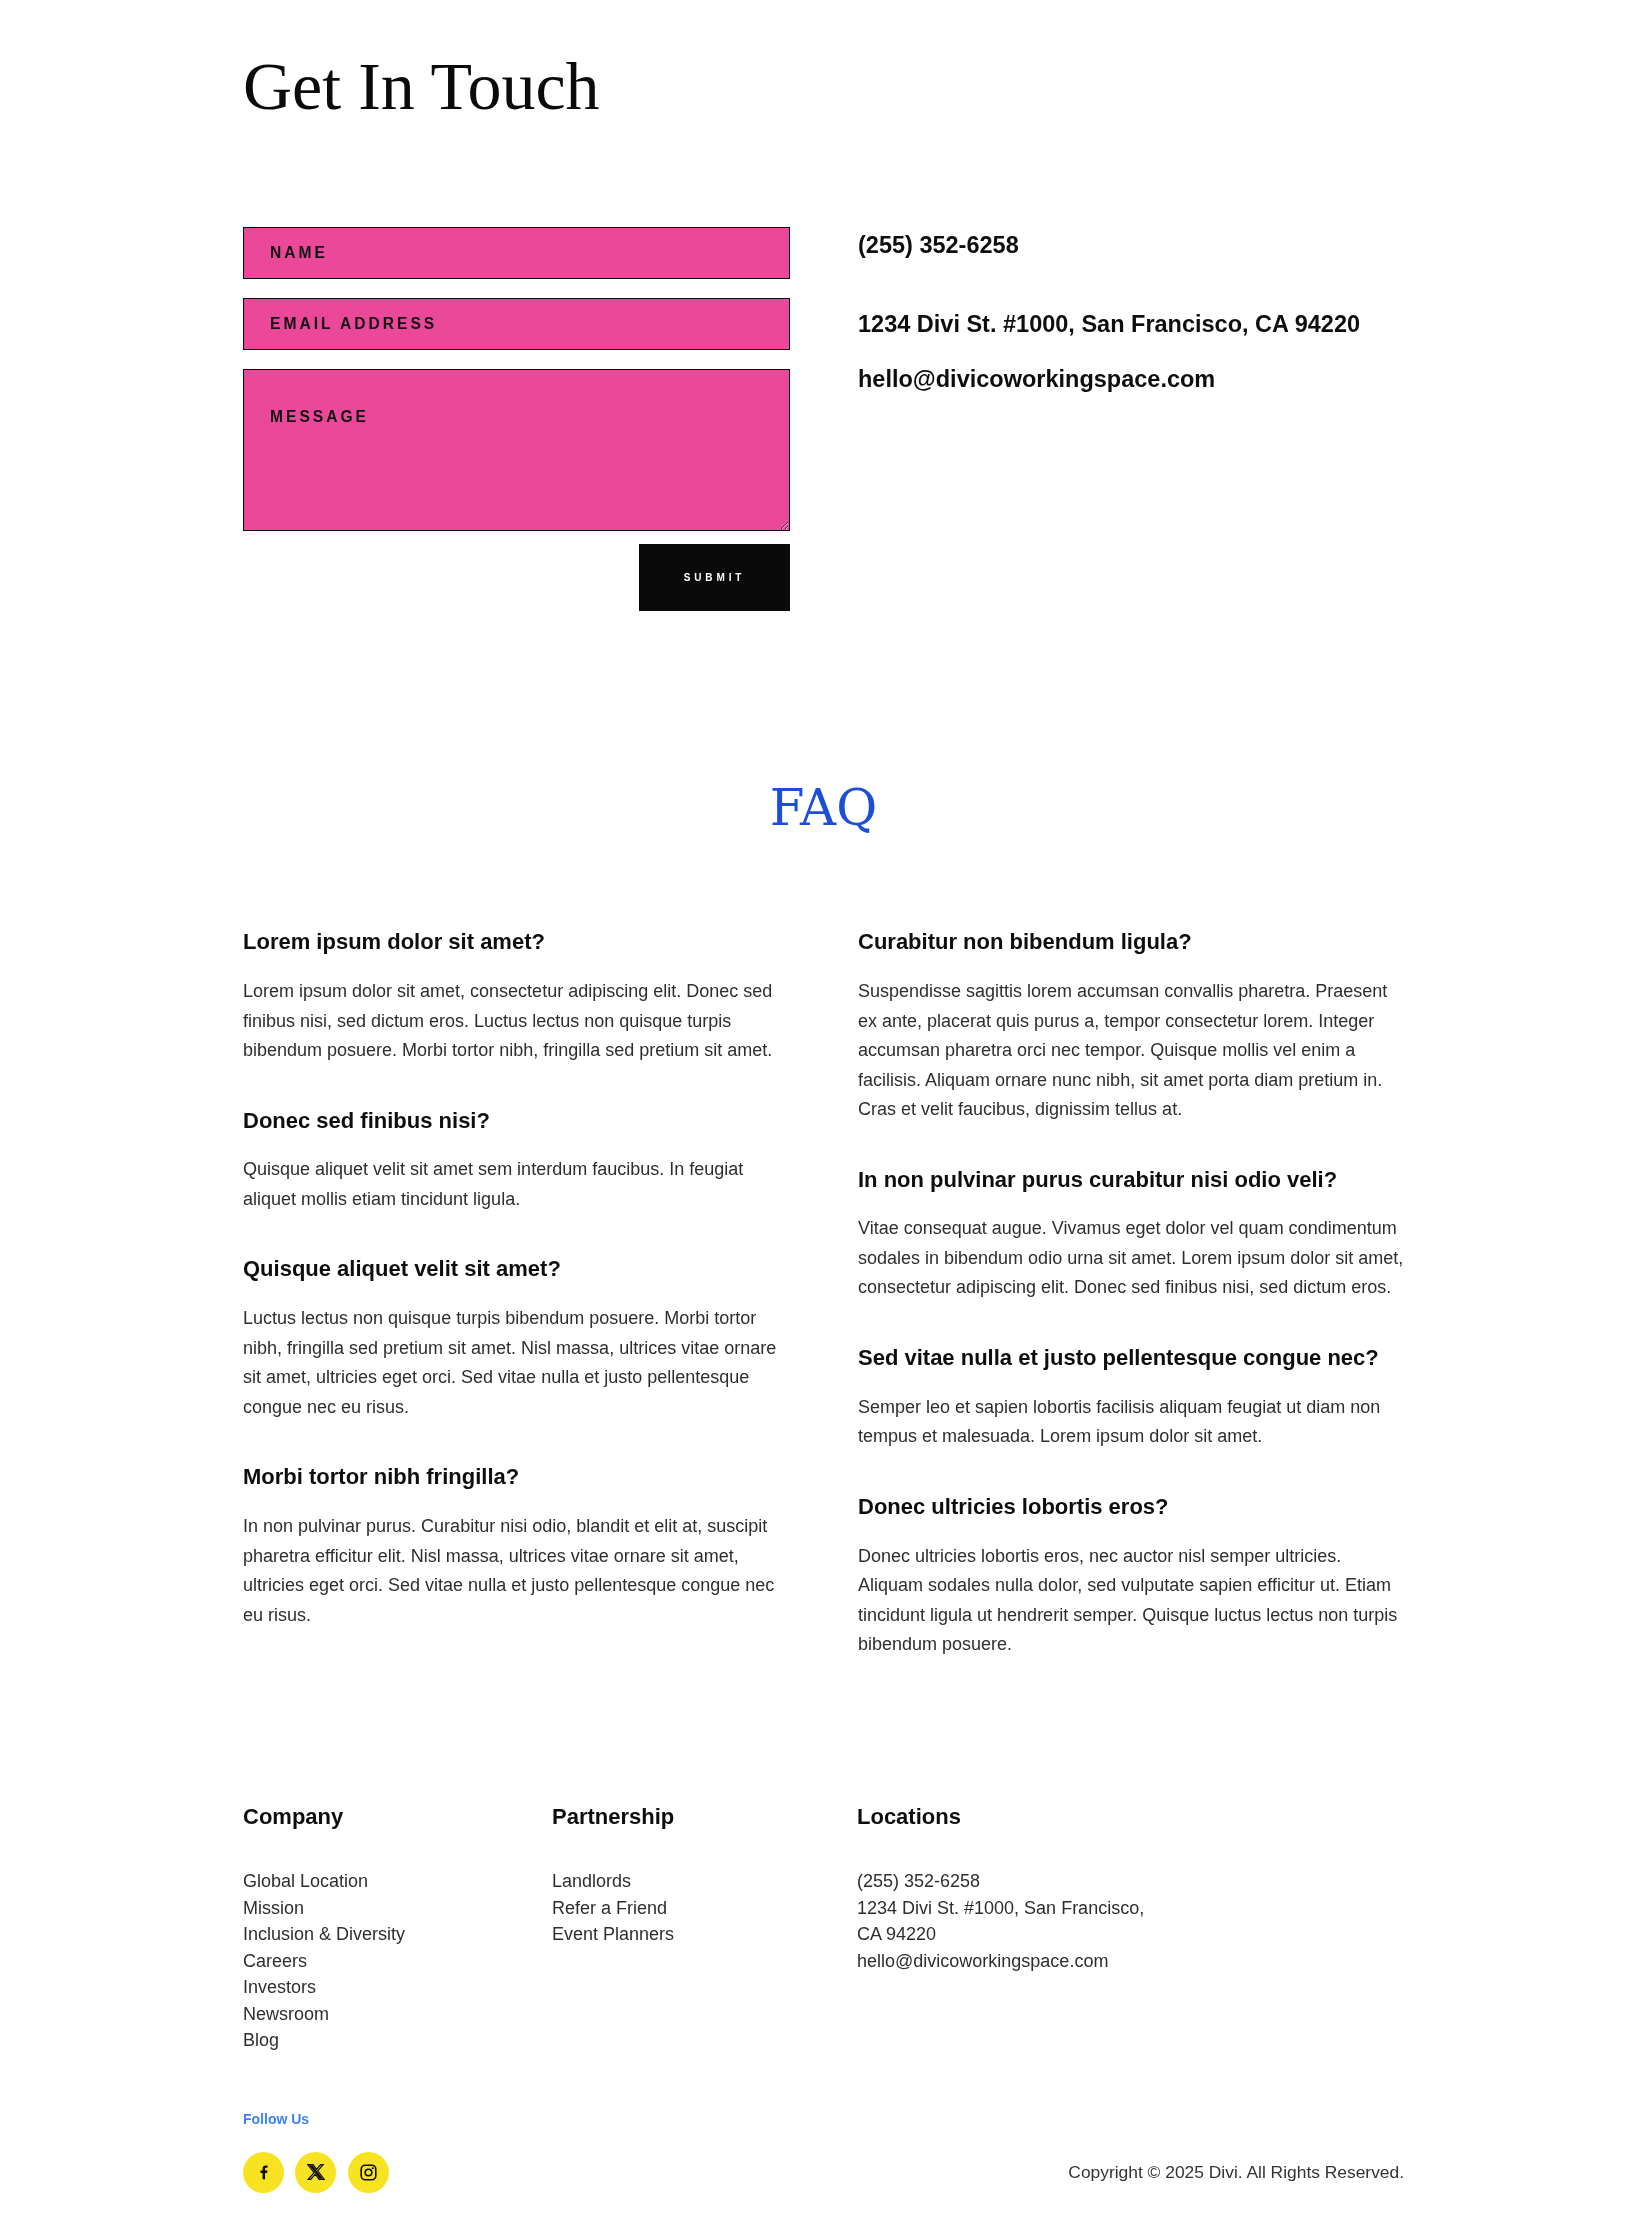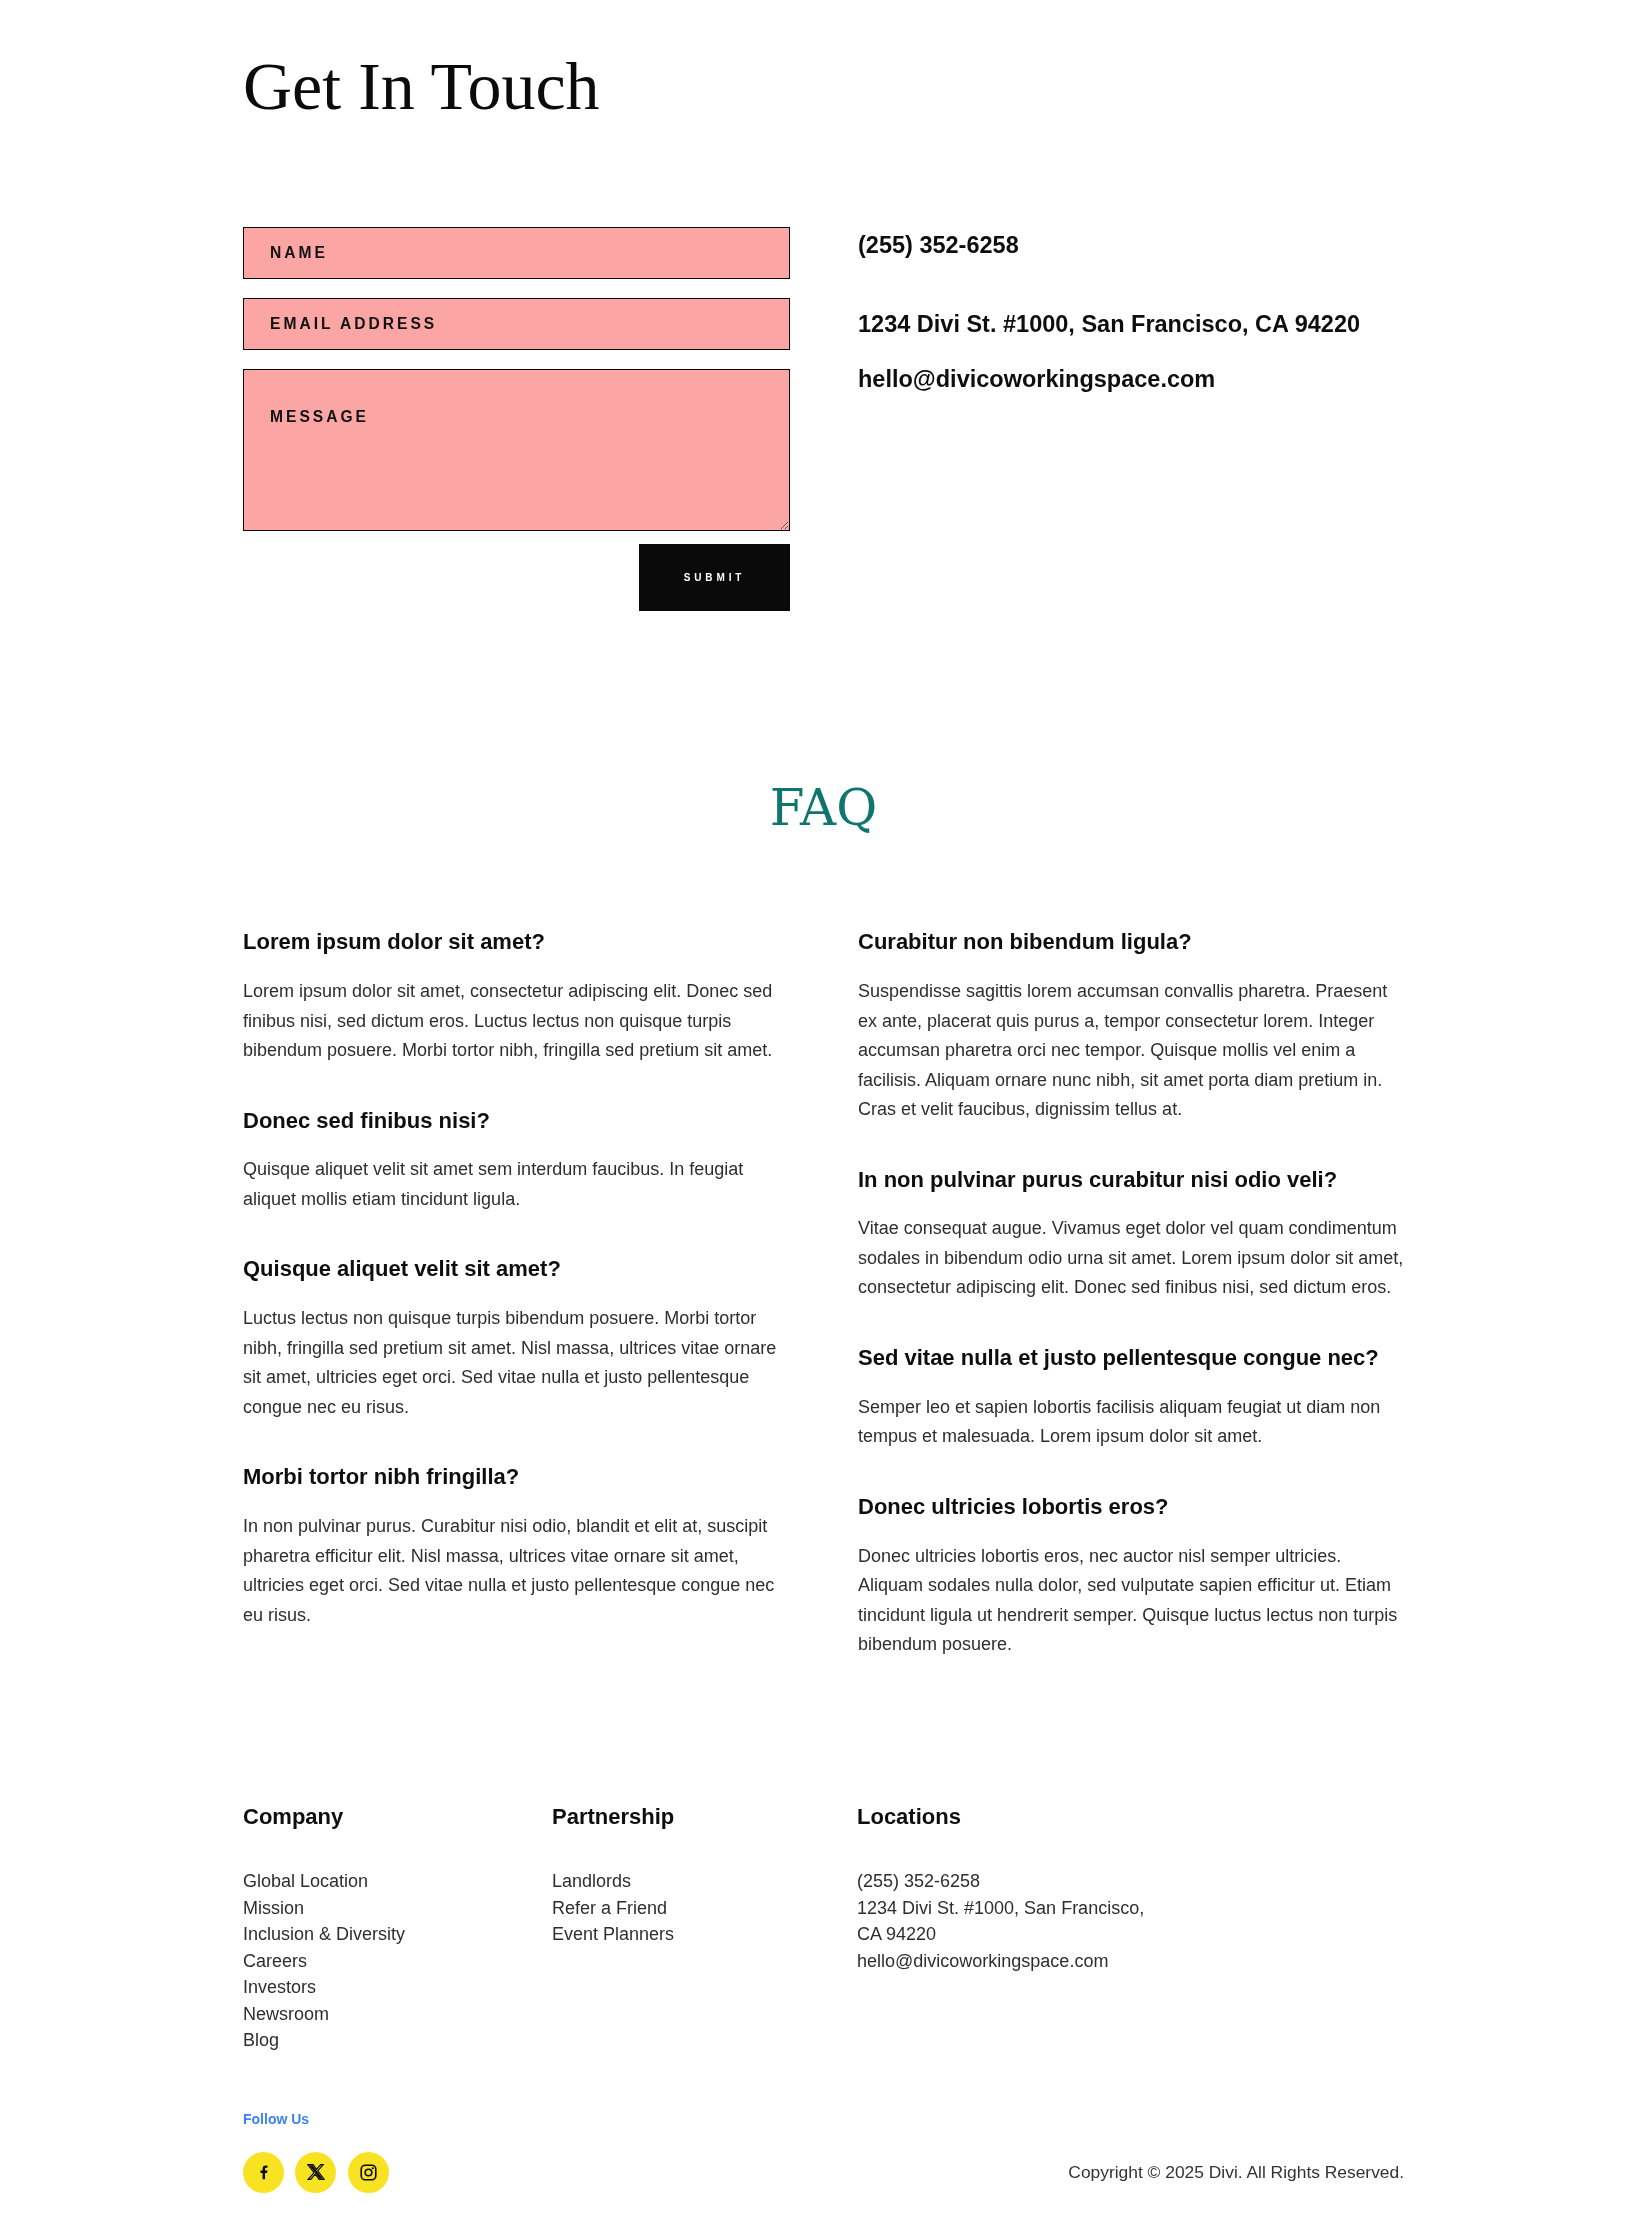--- a/index.html
+++ b/index.html
@@ -26,21 +26,21 @@
     display: grid;
     grid-template-columns: 547px 547px;
     column-gap: 68px;
     align-items: start;
   }
   .contact-form { display: block; }
   .field {
     display: block;
     width: 100%;
     border: 1.7px solid #0a0a0a;
-    background: #fca5a5;
+    background: #ec4899;
     font-family: "Liberation Sans", sans-serif;
     font-size: 15.6px;
     font-weight: 400;
     letter-spacing: 3px;
     color: #111;
     padding: 0 17.4px 0 26px;
     outline: none;
   }
   .field::placeholder {
     color: #111;
@@ -87,21 +87,21 @@
 
   
   .faq-section { margin-top: 165px; }
   .faq-title {
     font-family: "DejaVu Serif", serif;
     font-weight: 500;
     font-size: 50px;
     line-height: 1.3;
     text-align: center;
     margin: 0 0 70px 0;
-    color: #0f766e;
+    color: #1d4ed8;
   }
   .faq-grid {
     display: grid;
     grid-template-columns: 547px 547px;
     column-gap: 68px;
     align-items: start;
   }
   .faq-question {
     font-size: 22px;
     font-weight: 700;

